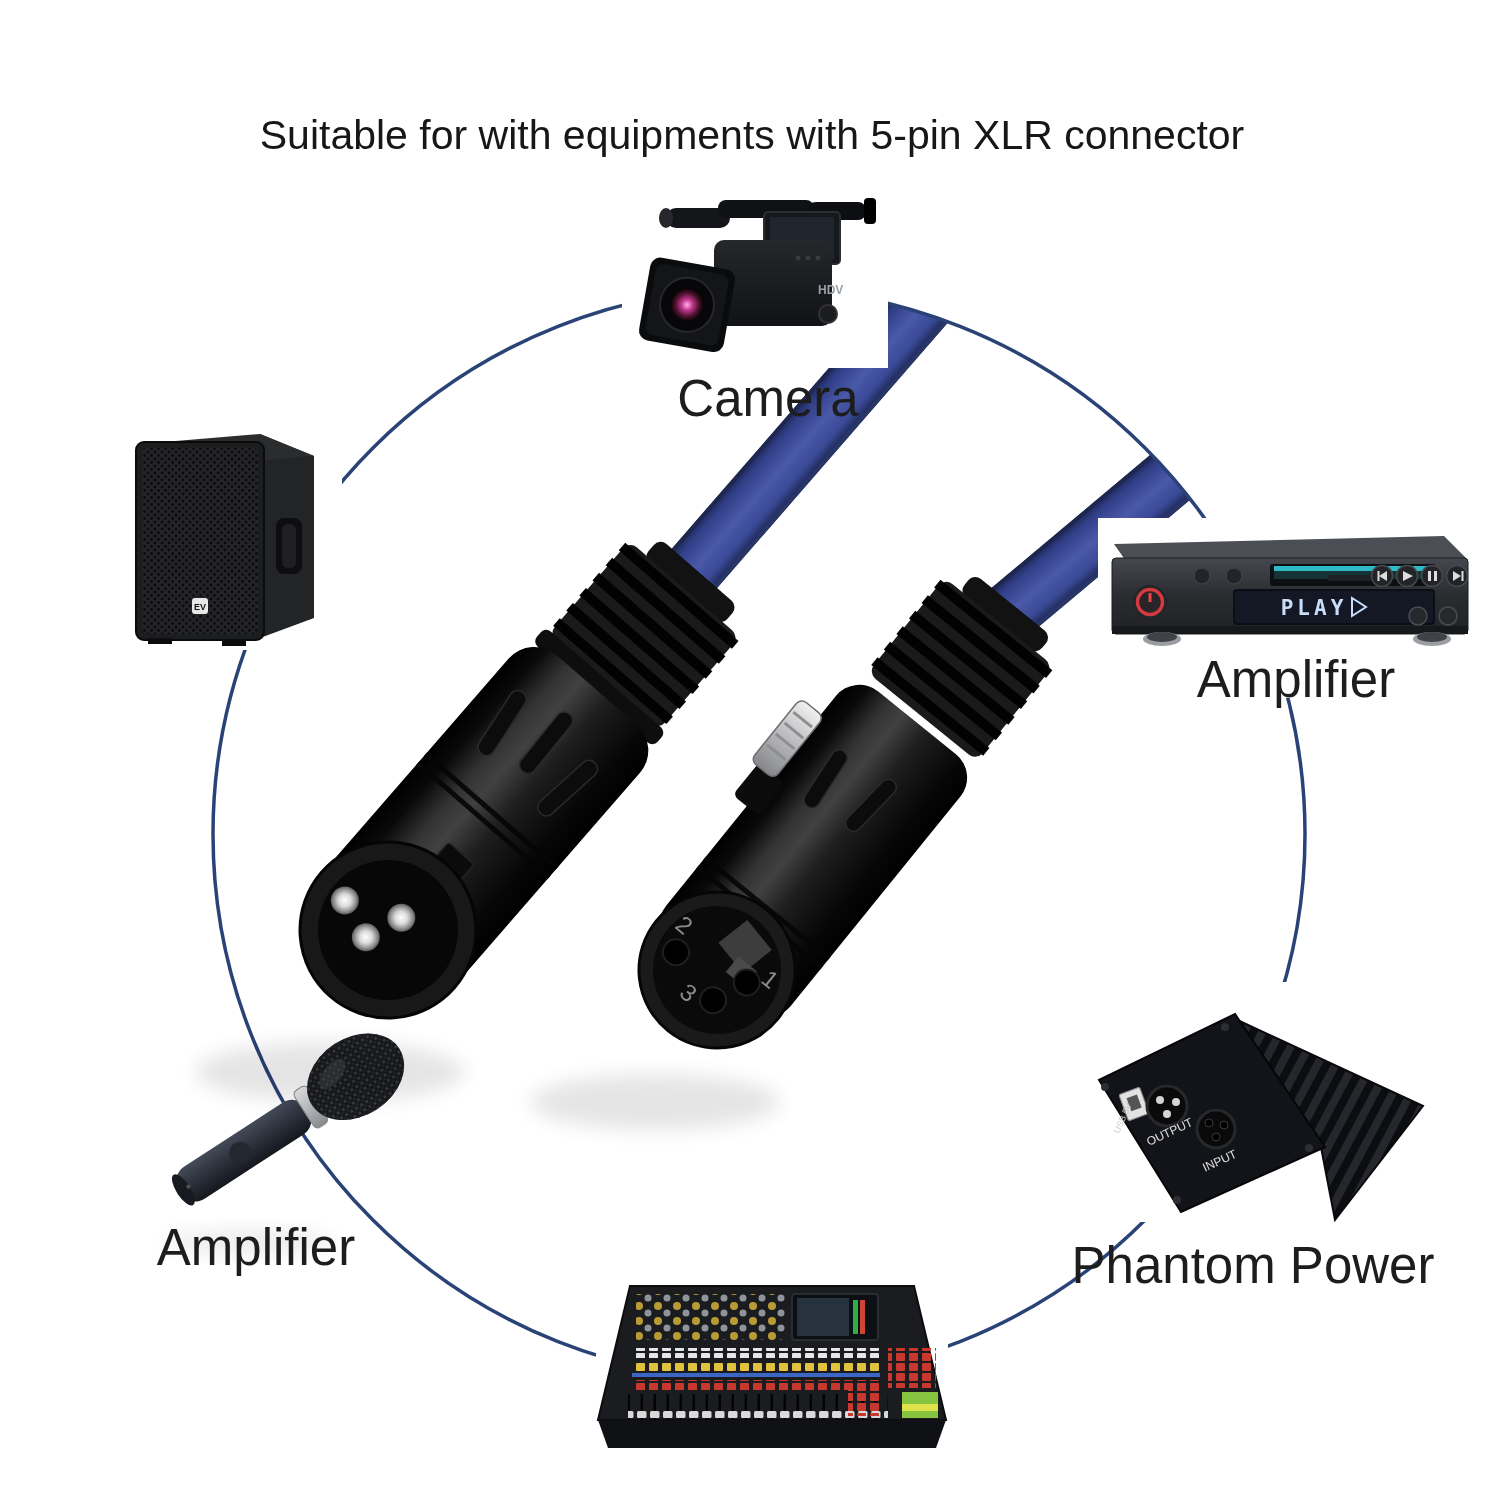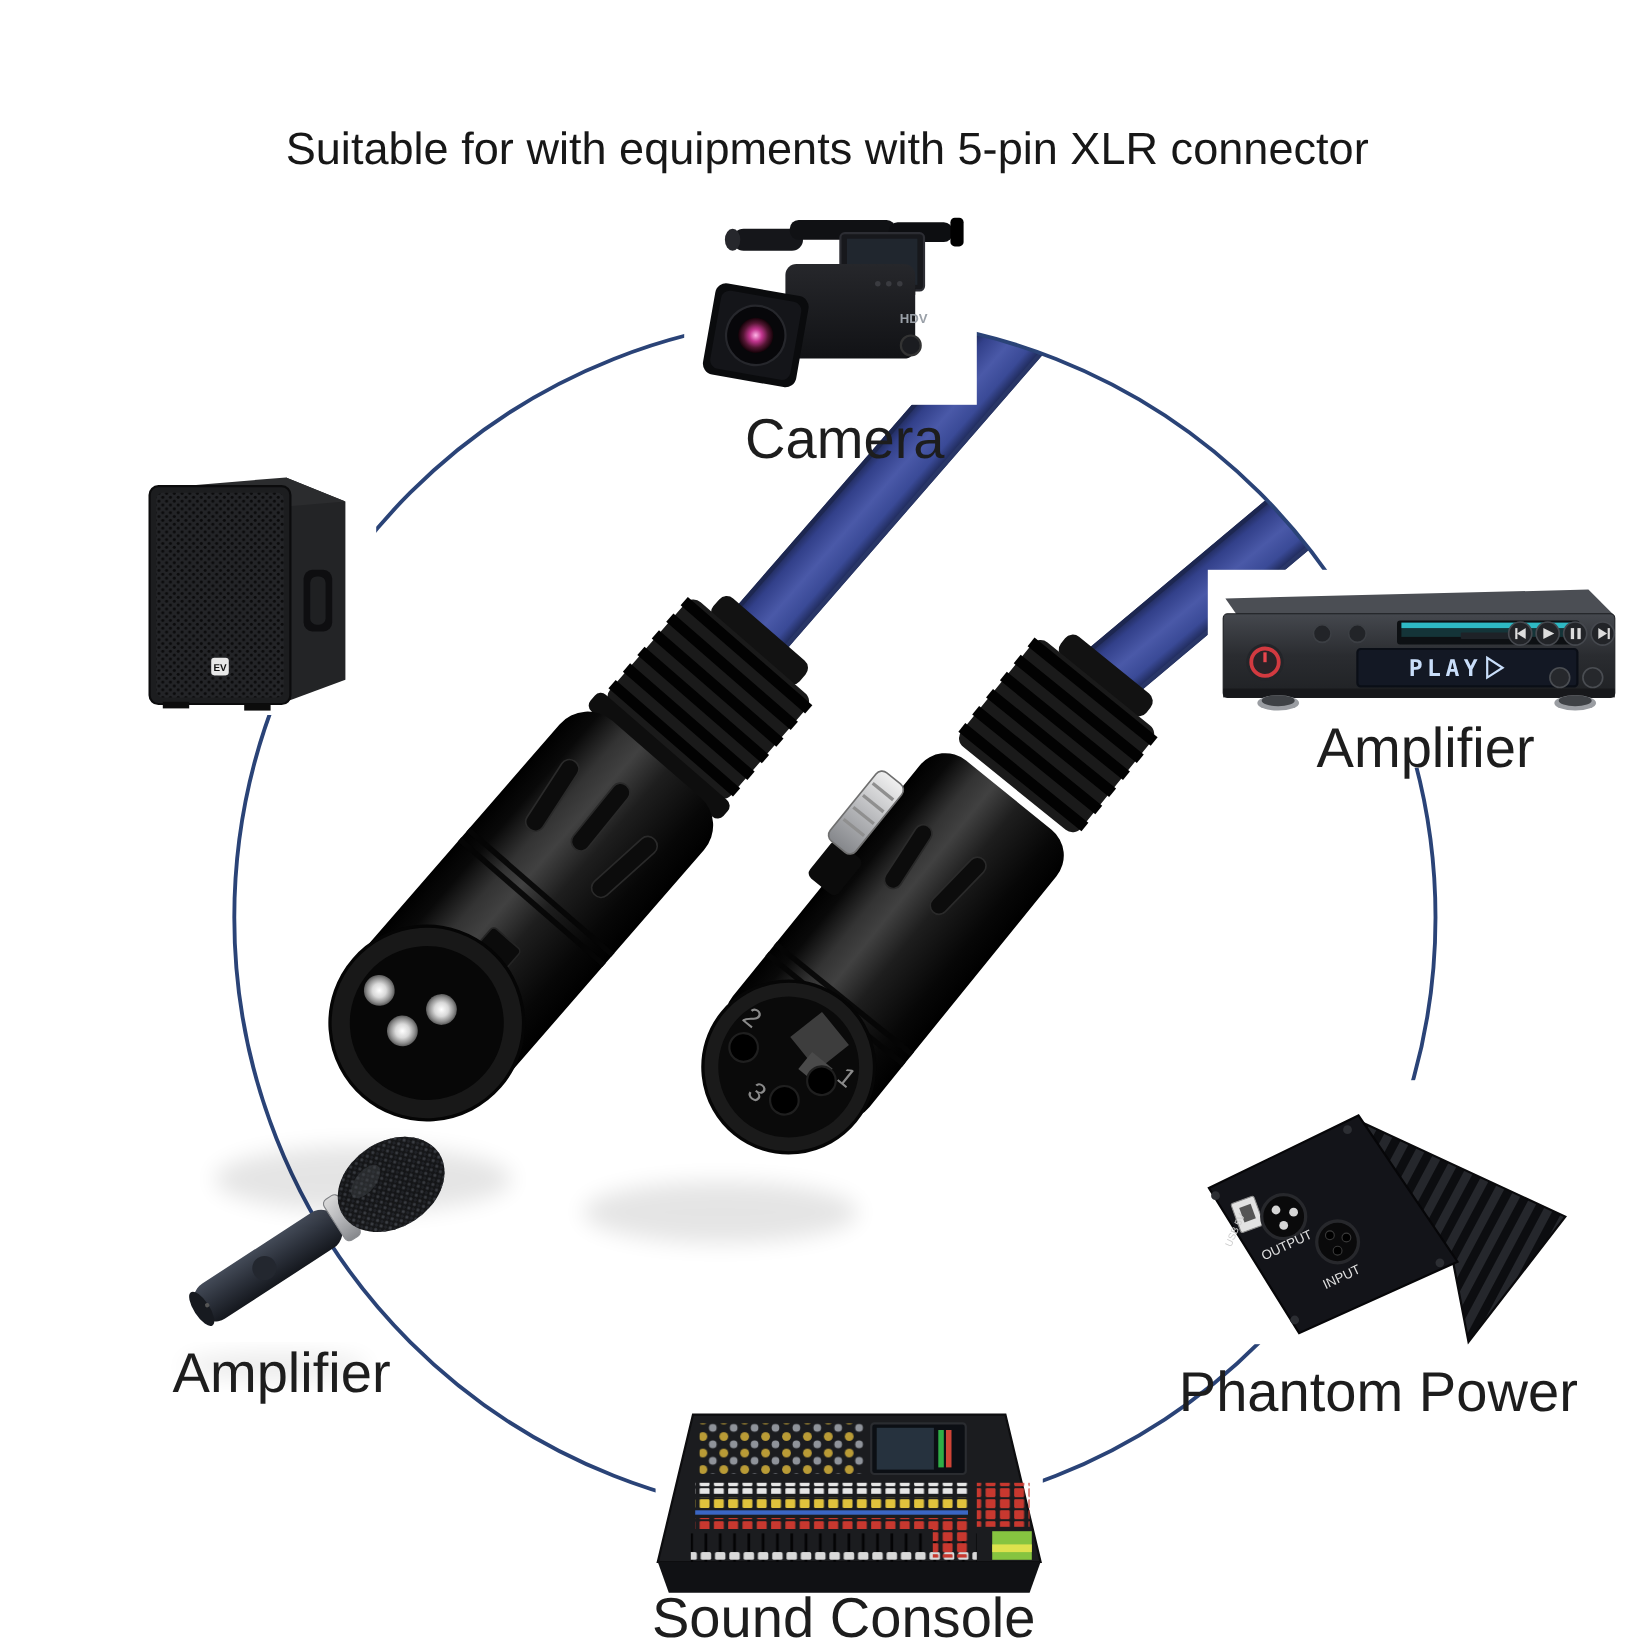--- a/index.html
+++ b/index.html
@@ -351,15 +351,14 @@
     </g>
   </g>
 </svg>
 
 <div class="subtitle">Suitable for with equipments with 5-pin XLR connector</div>
 
 <div class="dev-label lbl-camera">Camera</div>
 <div class="dev-label lbl-amplifier">Amplifier</div>
 <div class="dev-label lbl-microphone">Amplifier</div>
 <div class="dev-label lbl-phantom">Phantom Power</div>
-<div class="dev-label lbl-console">Sound Console</div>
 
 </div>
 
 </body></html>

